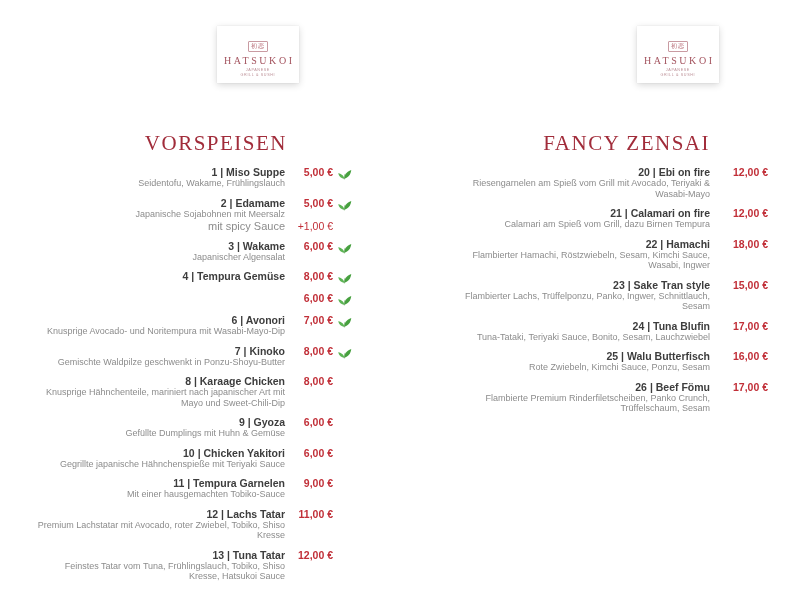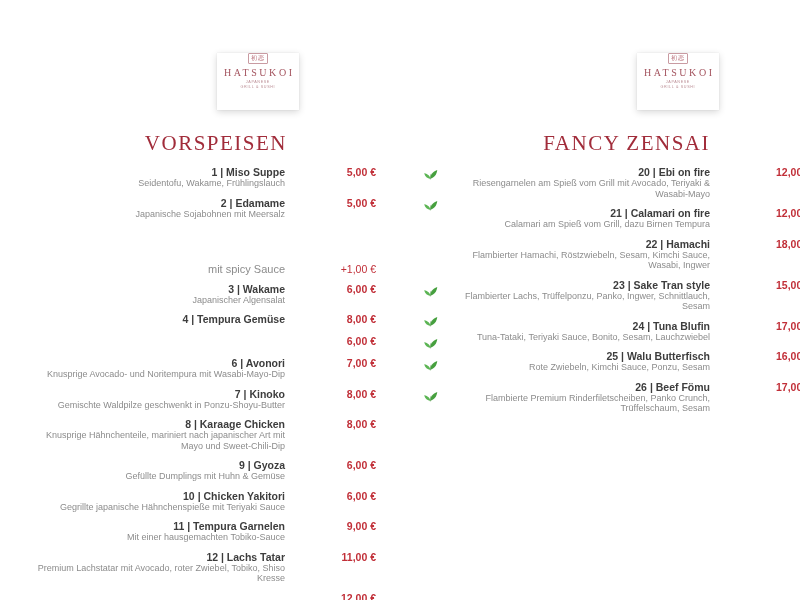--- a/index.html
+++ b/index.html
@@ -1,22 +1,22 @@
 <!DOCTYPE html>
 <html><head>
 <meta charset="utf-8">
 <style>
   * { margin:0; padding:0; box-sizing:border-box; }
   html,body { width:800px; height:600px; background:#ffffff; overflow:hidden;
               font-family:"Liberation Sans", sans-serif; position:relative; }
 
   
-  .logo-card { position:absolute; top:53px; width:82px; height:57px; background:#fff;
+  .logo-card { position:absolute; top:26px; width:82px; height:57px; background:#fff;
                box-shadow:0 2px 7px rgba(0,0,0,0.16), 0 0 1px rgba(0,0,0,0.12);
-               display:flex; flex-direction:column; align-items:center; justify-content:flex-start; }
+               display:flex; flex-direction:column; align-items:center; justify-content:flex-end; }
   .logo-left  { left:217px; }
   .logo-right { left:637px; }
   .logo-seal { font-size:6px; line-height:7px; color:#b2616c; border:1px solid #c99ba2;
                padding:1px 2px; letter-spacing:1px; border-radius:1px; }
   .logo-name { font-family:"Liberation Serif", serif; font-size:10px; letter-spacing:2.6px;
                text-indent:2.6px; color:#a4545f; margin-top:3px; white-space:nowrap; }
   .logo-tagline { font-size:6px; line-height:8px; color:#bb8e95; letter-spacing:1px;
                   text-align:center; margin-top:1px; transform:scale(0.62); transform-origin:center top;
                   white-space:nowrap; }
 
@@ -25,21 +25,21 @@
   .section-left  { left:37px;  --textw:248px; --pricew:48px; --iconw:22px; }
   .section-right { left:455px; --textw:255px; --pricew:58px; }
   .section-title { font-family:"Liberation Serif", serif; font-size:21px; line-height:22px;
                    font-weight:400; letter-spacing:1.5px; color:#a12c3a;
                    text-align:right; margin-bottom:12px; }
   .section-left  .section-title { width:250px; }
   .section-right .section-title { width:255px;text-align:right; }
 
   
   .item { display:grid; grid-template-columns:var(--textw) var(--pricew) var(--iconw,0px);
-          margin-bottom:8px;gap:43px; }
+          margin-bottom:8px; }
   .item-text  { grid-column:1; grid-row:1; text-align:right; }
   .item-name  { font-size:10.5px; line-height:12px; font-weight:bold; color:#3d3d3d; white-space:nowrap; }
   .item-desc  { font-size:9px; line-height:10.5px; color:#8c8c8c; }
   .item-price { grid-column:2; grid-row:1; text-align:right; font-size:10.5px; line-height:12px;
                 font-weight:bold; color:#c12f38; white-space:nowrap; }
   .item-icon  { grid-column:3; grid-row:1; display:flex; justify-content:center; align-items:flex-start;
                 padding-top:0; }
   .item-extra       { grid-column:1; grid-row:2; text-align:right; font-size:11px; line-height:10.5px;
                       color:#8c8c8c; margin-top:2px; }
   .item-extra-price { grid-column:2; grid-row:2; text-align:right; font-size:10.5px; line-height:10.5px;
@@ -199,20 +199,24 @@
   </div>
       <div class="item">
     <div class="item-text">
       <div class="item-name">12 | Lachs Tatar</div>
       <div class="item-desc">Premium Lachstatar mit Avocado, roter Zwiebel, Tobiko, Shiso Kresse</div>
     </div>
     <div class="item-price">11,00 €</div>
     <div class="item-icon"></div>
   </div>
       <div class="item">
+    <div class="item-text">
+      <div class="item-name">13 | Tuna Tatar</div>
+      <div class="item-desc">Feinstes Tatar vom Tuna, Frühlingslauch, Tobiko, Shiso Kresse, Hatsukoi Sauce</div>
+    </div>
     <div class="item-price">12,00 €</div>
     <div class="item-icon"></div>
   </div>
     </div>
 </div>
 
 <div class="section section-right">
   <div class="section-title">FANCY ZENSAI</div>
   <div>
       <div class="item">

